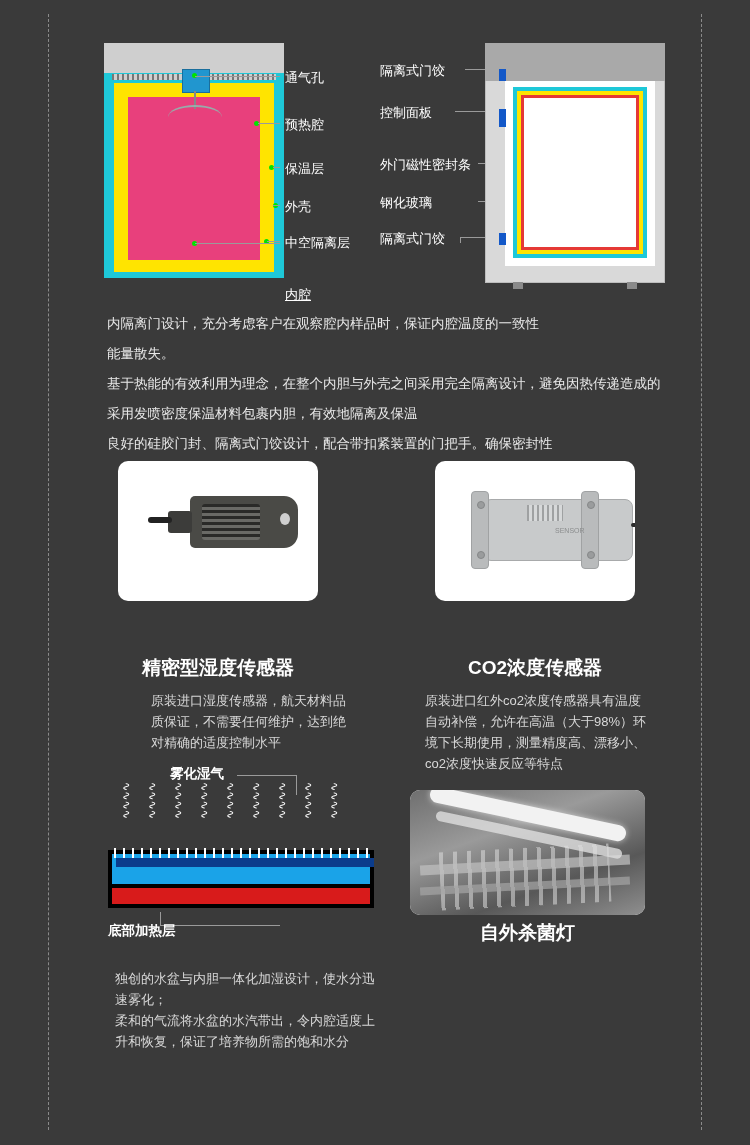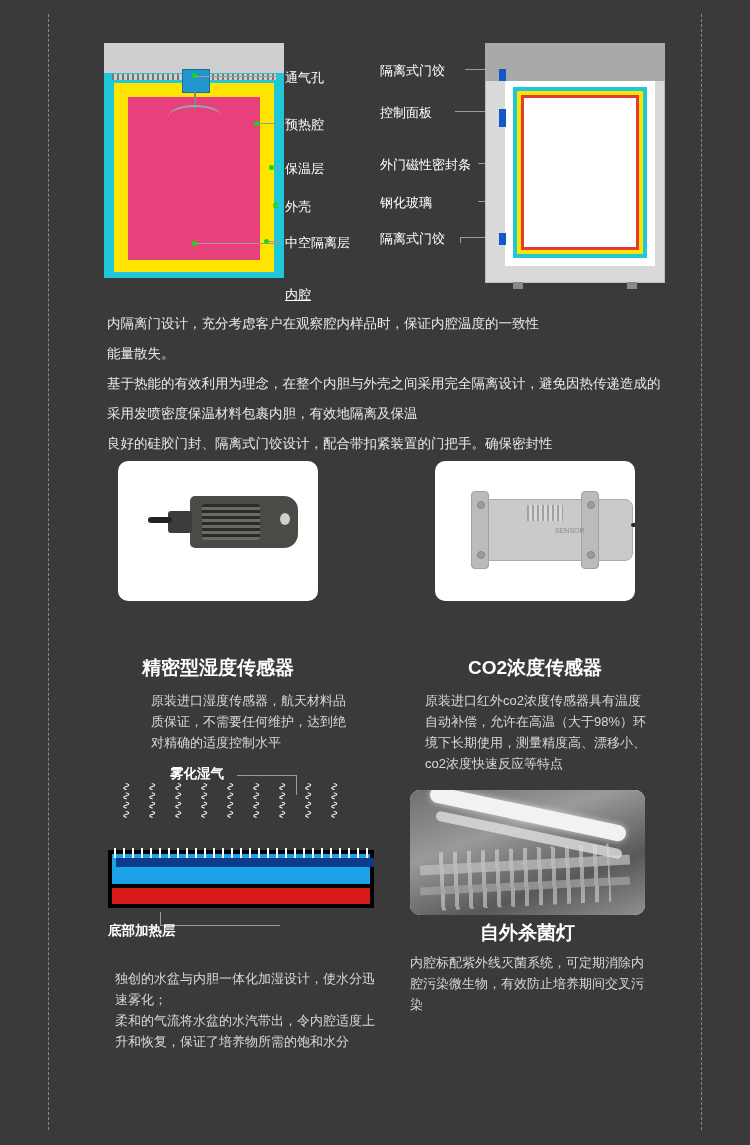--- a/index.html
+++ b/index.html
@@ -316,15 +316,14 @@
 
   <div class="photo" style="left:410px;top:790px;width:235px;height:125px;">
     <div class="uv-inner"></div>
     <div class="uv-rack"></div>
     <div class="uv-shelf"></div>
     <div class="uv-shelf2"></div>
     <div class="uv-tube2"></div>
     <div class="uv-tube"></div>
   </div>
   <div class="card-title" style="left:410px;top:920px;width:235px;">自外杀菌灯</div>
-  <div class="card-desc" style="left:410px;top:952px;width:235px;">内腔标配紫外线灭菌系统，可定期消除内腔污染微生物，有效防止培养期间交叉污染</div>
 
 </div>
 
 </body></html>

